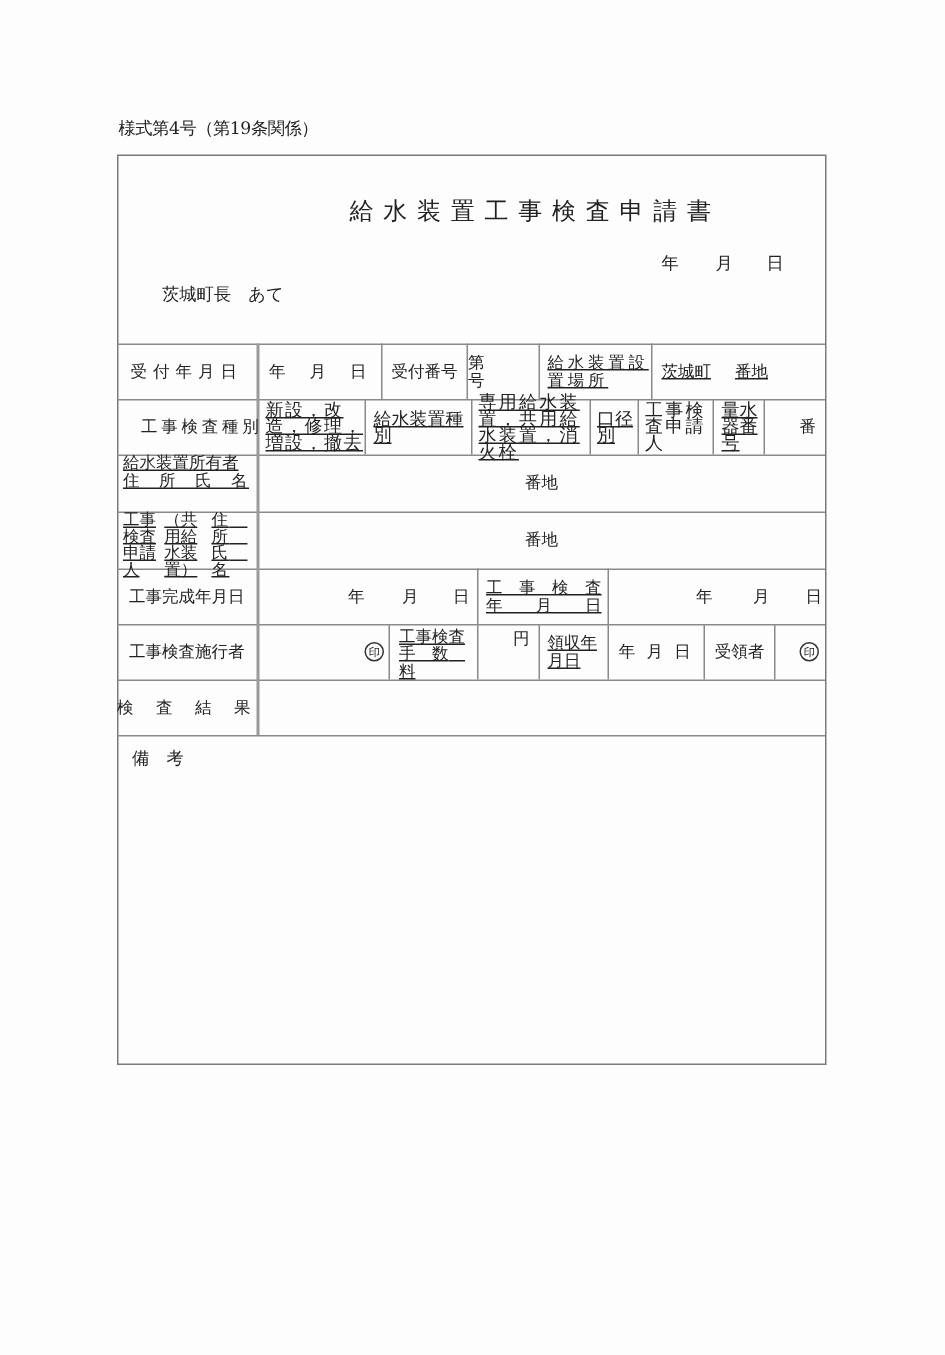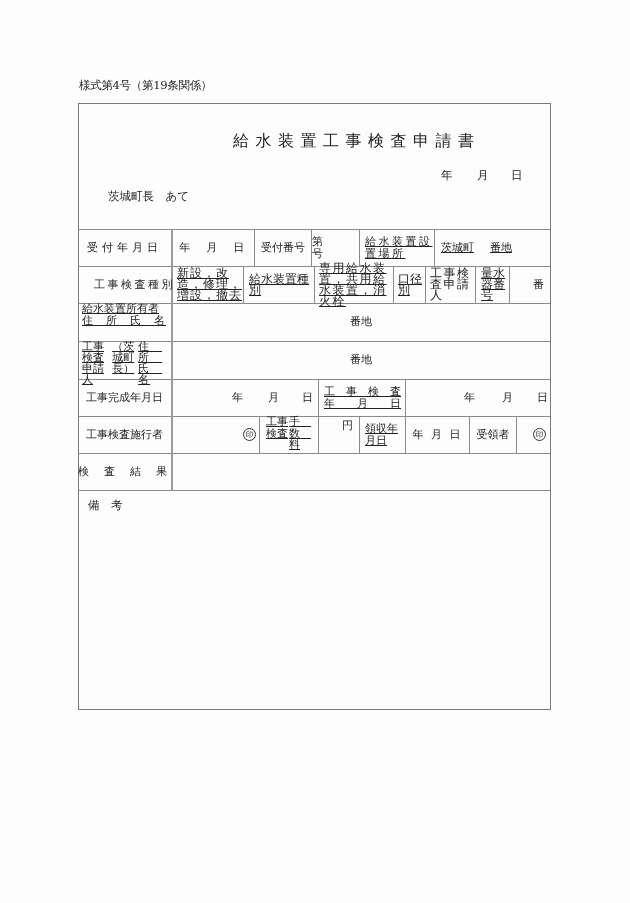--- a/index.html
+++ b/index.html
@@ -93,21 +93,21 @@
 <div class="cell right" style="left:510px; top:266px; width:40px; height:37px;">番</div>
 
 <div class="cell left" style="left:78px; top:303px; width:93px; height:38px; padding-left:4px; flex-direction:column; align-items:flex-start; justify-content:flex-start;">
   <span>給水装置所有者</span>
   <span style="letter-spacing:1px">住　所　氏　名</span>
 </div>
 <div class="cell center" style="left:172px; top:303px; width:378px; height:38px;">番地</div>
 
 <div class="cell left" style="left:78px; top:341px; width:93px; height:38px; padding-left:4px; flex-direction:row; align-items:flex-start; justify-content:space-between; line-height:11px;">
   <span>工事検査申請人</span>
-  <span>（茨城町長）</span>
+  <span>（共用給水装置）</span>
   <span style="letter-spacing:1px">住　所　氏　名</span>
 </div>
 <div class="cell center" style="left:172px; top:341px; width:378px; height:38px;">番地</div>
 
 <div class="cell center" style="left:78px; top:379px; width:93px; height:37px;">工事完成年月日</div>
 <div class="cell" style="left:172px; top:379px; width:146px; height:37px;">
   <span class="abs" style="left:60px">年</span>
   <span class="abs" style="left:96px">月</span>
   <span class="abs" style="left:130px">日</span>
 </div>
@@ -118,21 +118,21 @@
 <div class="cell" style="left:406px; top:379px; width:144px; height:37px;">
   <span class="abs" style="left:58px">年</span>
   <span class="abs" style="left:96px">月</span>
   <span class="abs" style="left:131px">日</span>
 </div>
 
 <div class="cell center" style="left:78px; top:416px; width:93px; height:37px;">工事検査施行者</div>
 <div class="cell right" style="left:172px; top:416px; width:87px; height:37px; padding-right:3px;">
   <span class="seal">印</span>
 </div>
-<div class="cell left" style="left:260px; top:416px; width:58px; height:37px; padding-left:6px; flex-direction:row; align-items:flex-start; justify-content:center;">
+<div class="cell left" style="left:260px; top:416px; width:58px; height:37px; padding-left:6px; flex-direction:column; align-items:flex-start; justify-content:flex-end;">
   <span>工事検査</span>
   <span>手　数　料</span>
 </div>
 <div class="cell right" style="left:319px; top:416px; width:40px; height:37px; align-items:flex-start; padding-top:4px; padding-right:6px;">円</div>
 <div class="cell left" style="left:360px; top:416px; width:45px; height:37px; padding-left:5px; flex-direction:column; align-items:flex-start; justify-content:center;">
   <span>領収年</span>
   <span>月日</span>
 </div>
 <div class="cell center" style="left:406px; top:416px; width:63px; height:37px; letter-spacing:2px;">年 月 日</div>
 <div class="cell center" style="left:470px; top:416px; width:46px; height:37px;">受領者</div>

